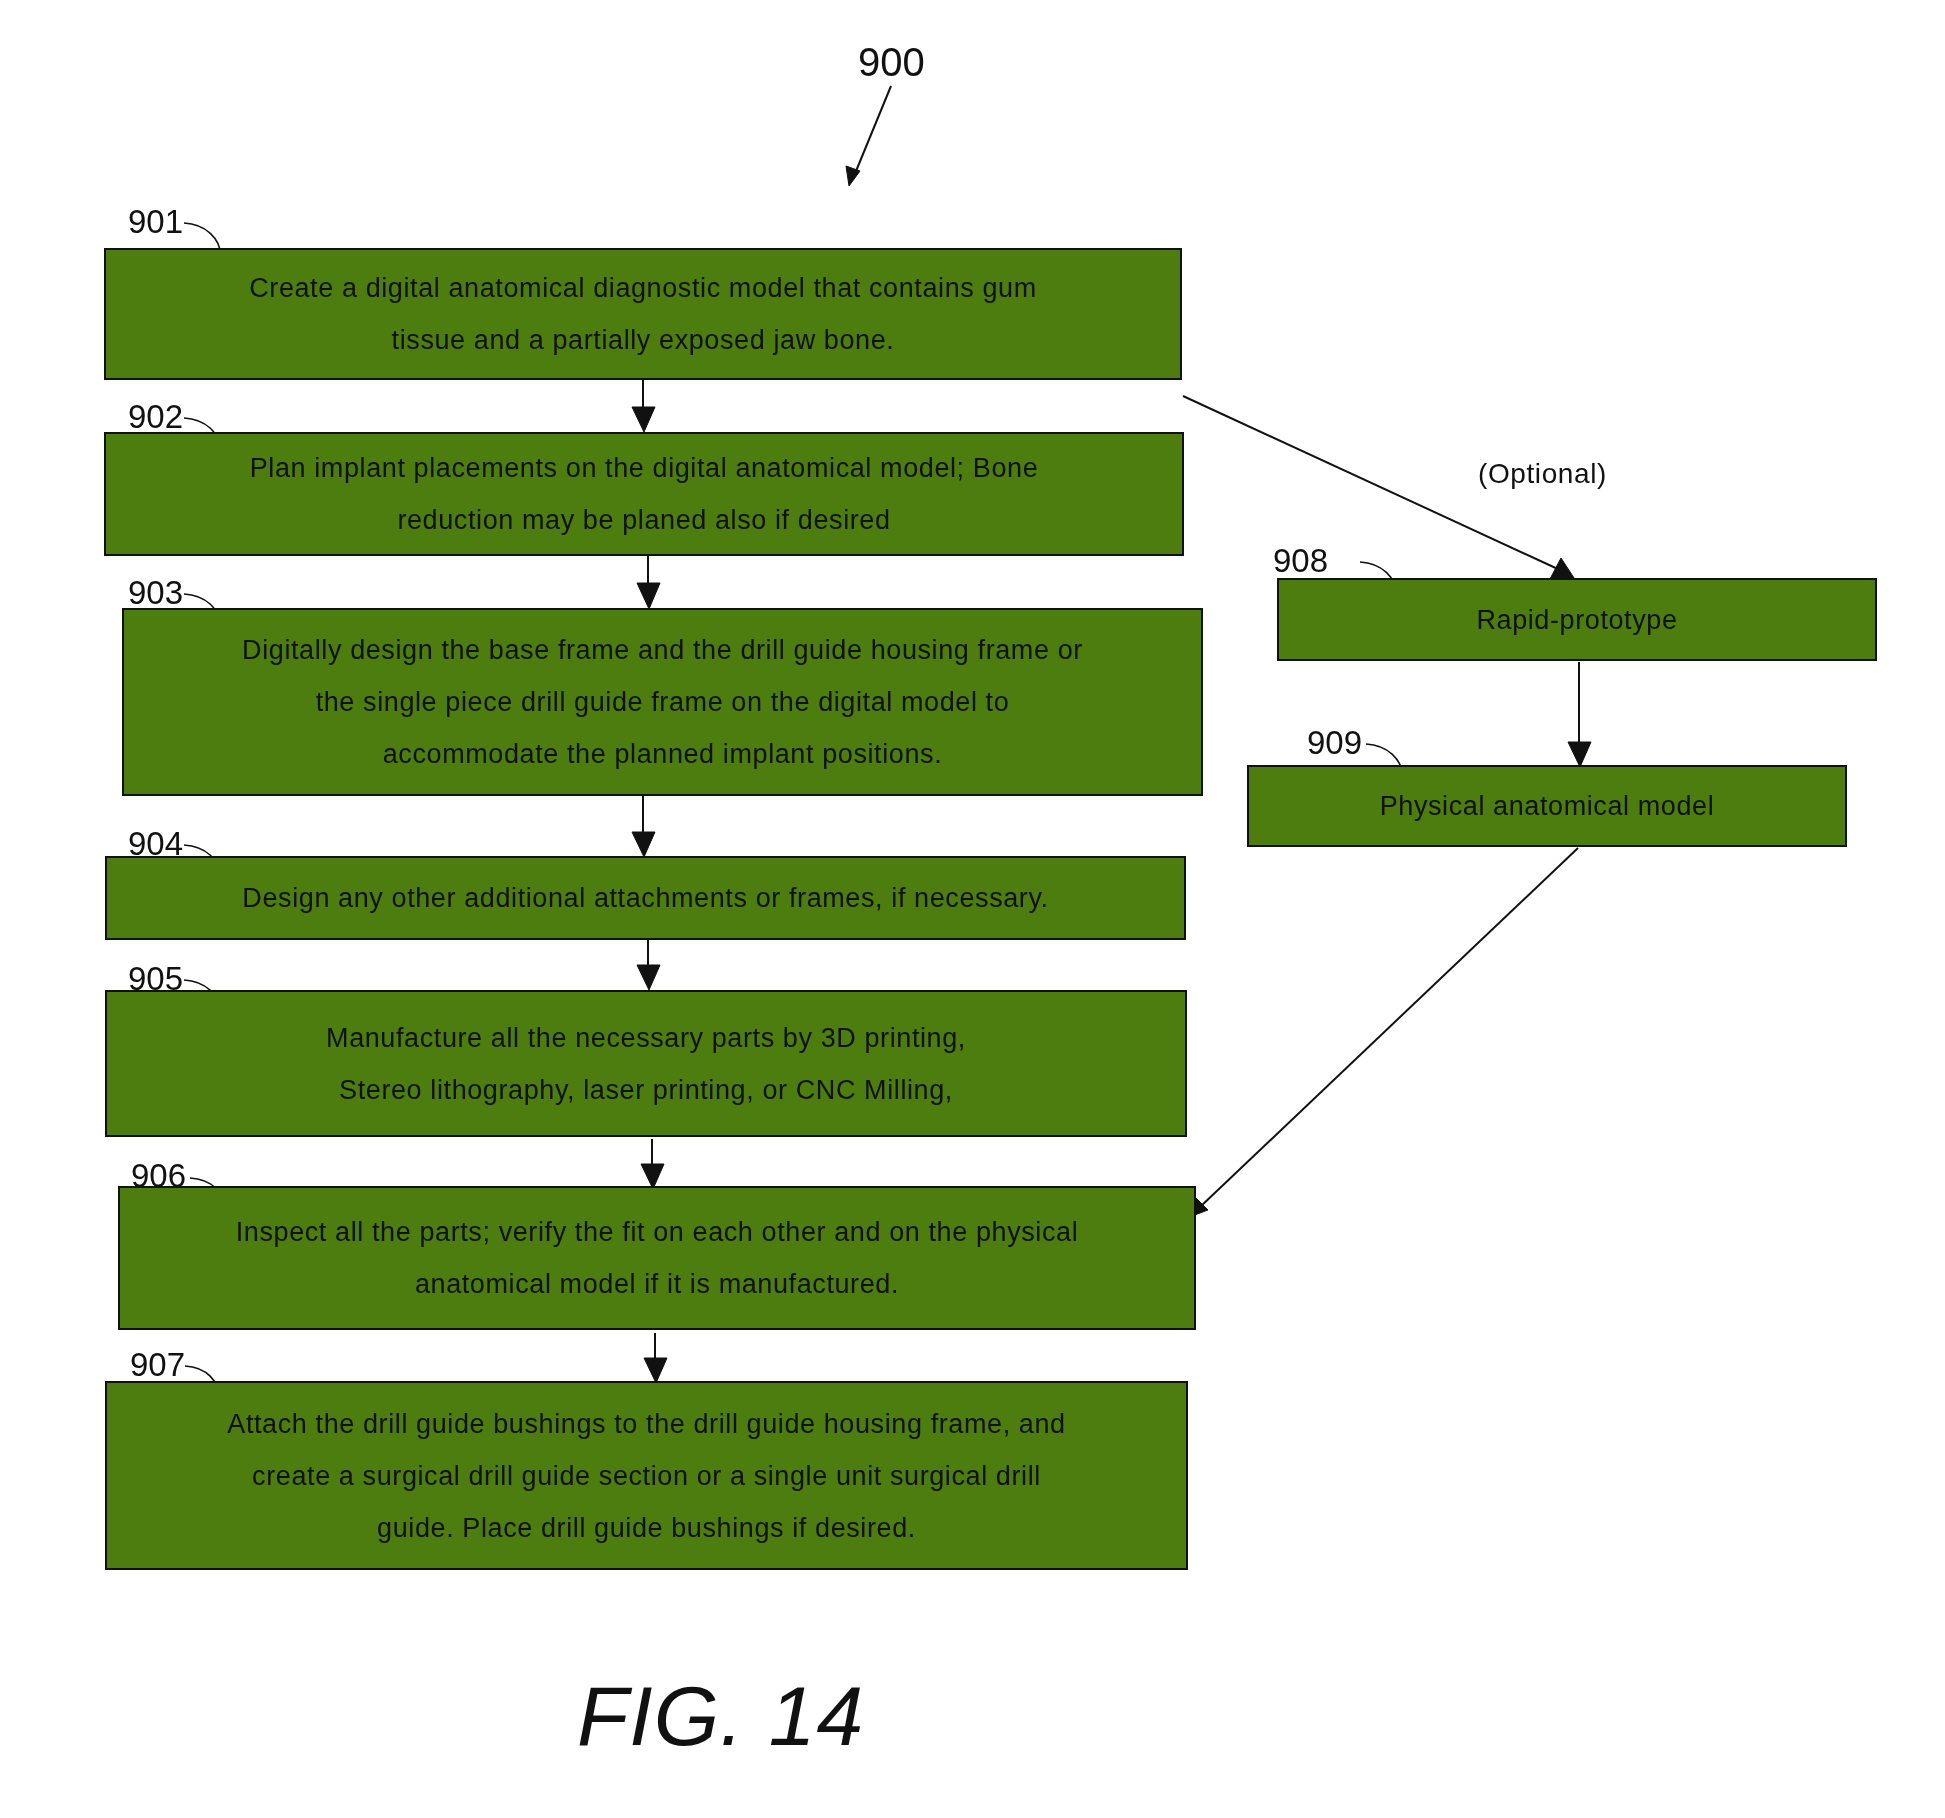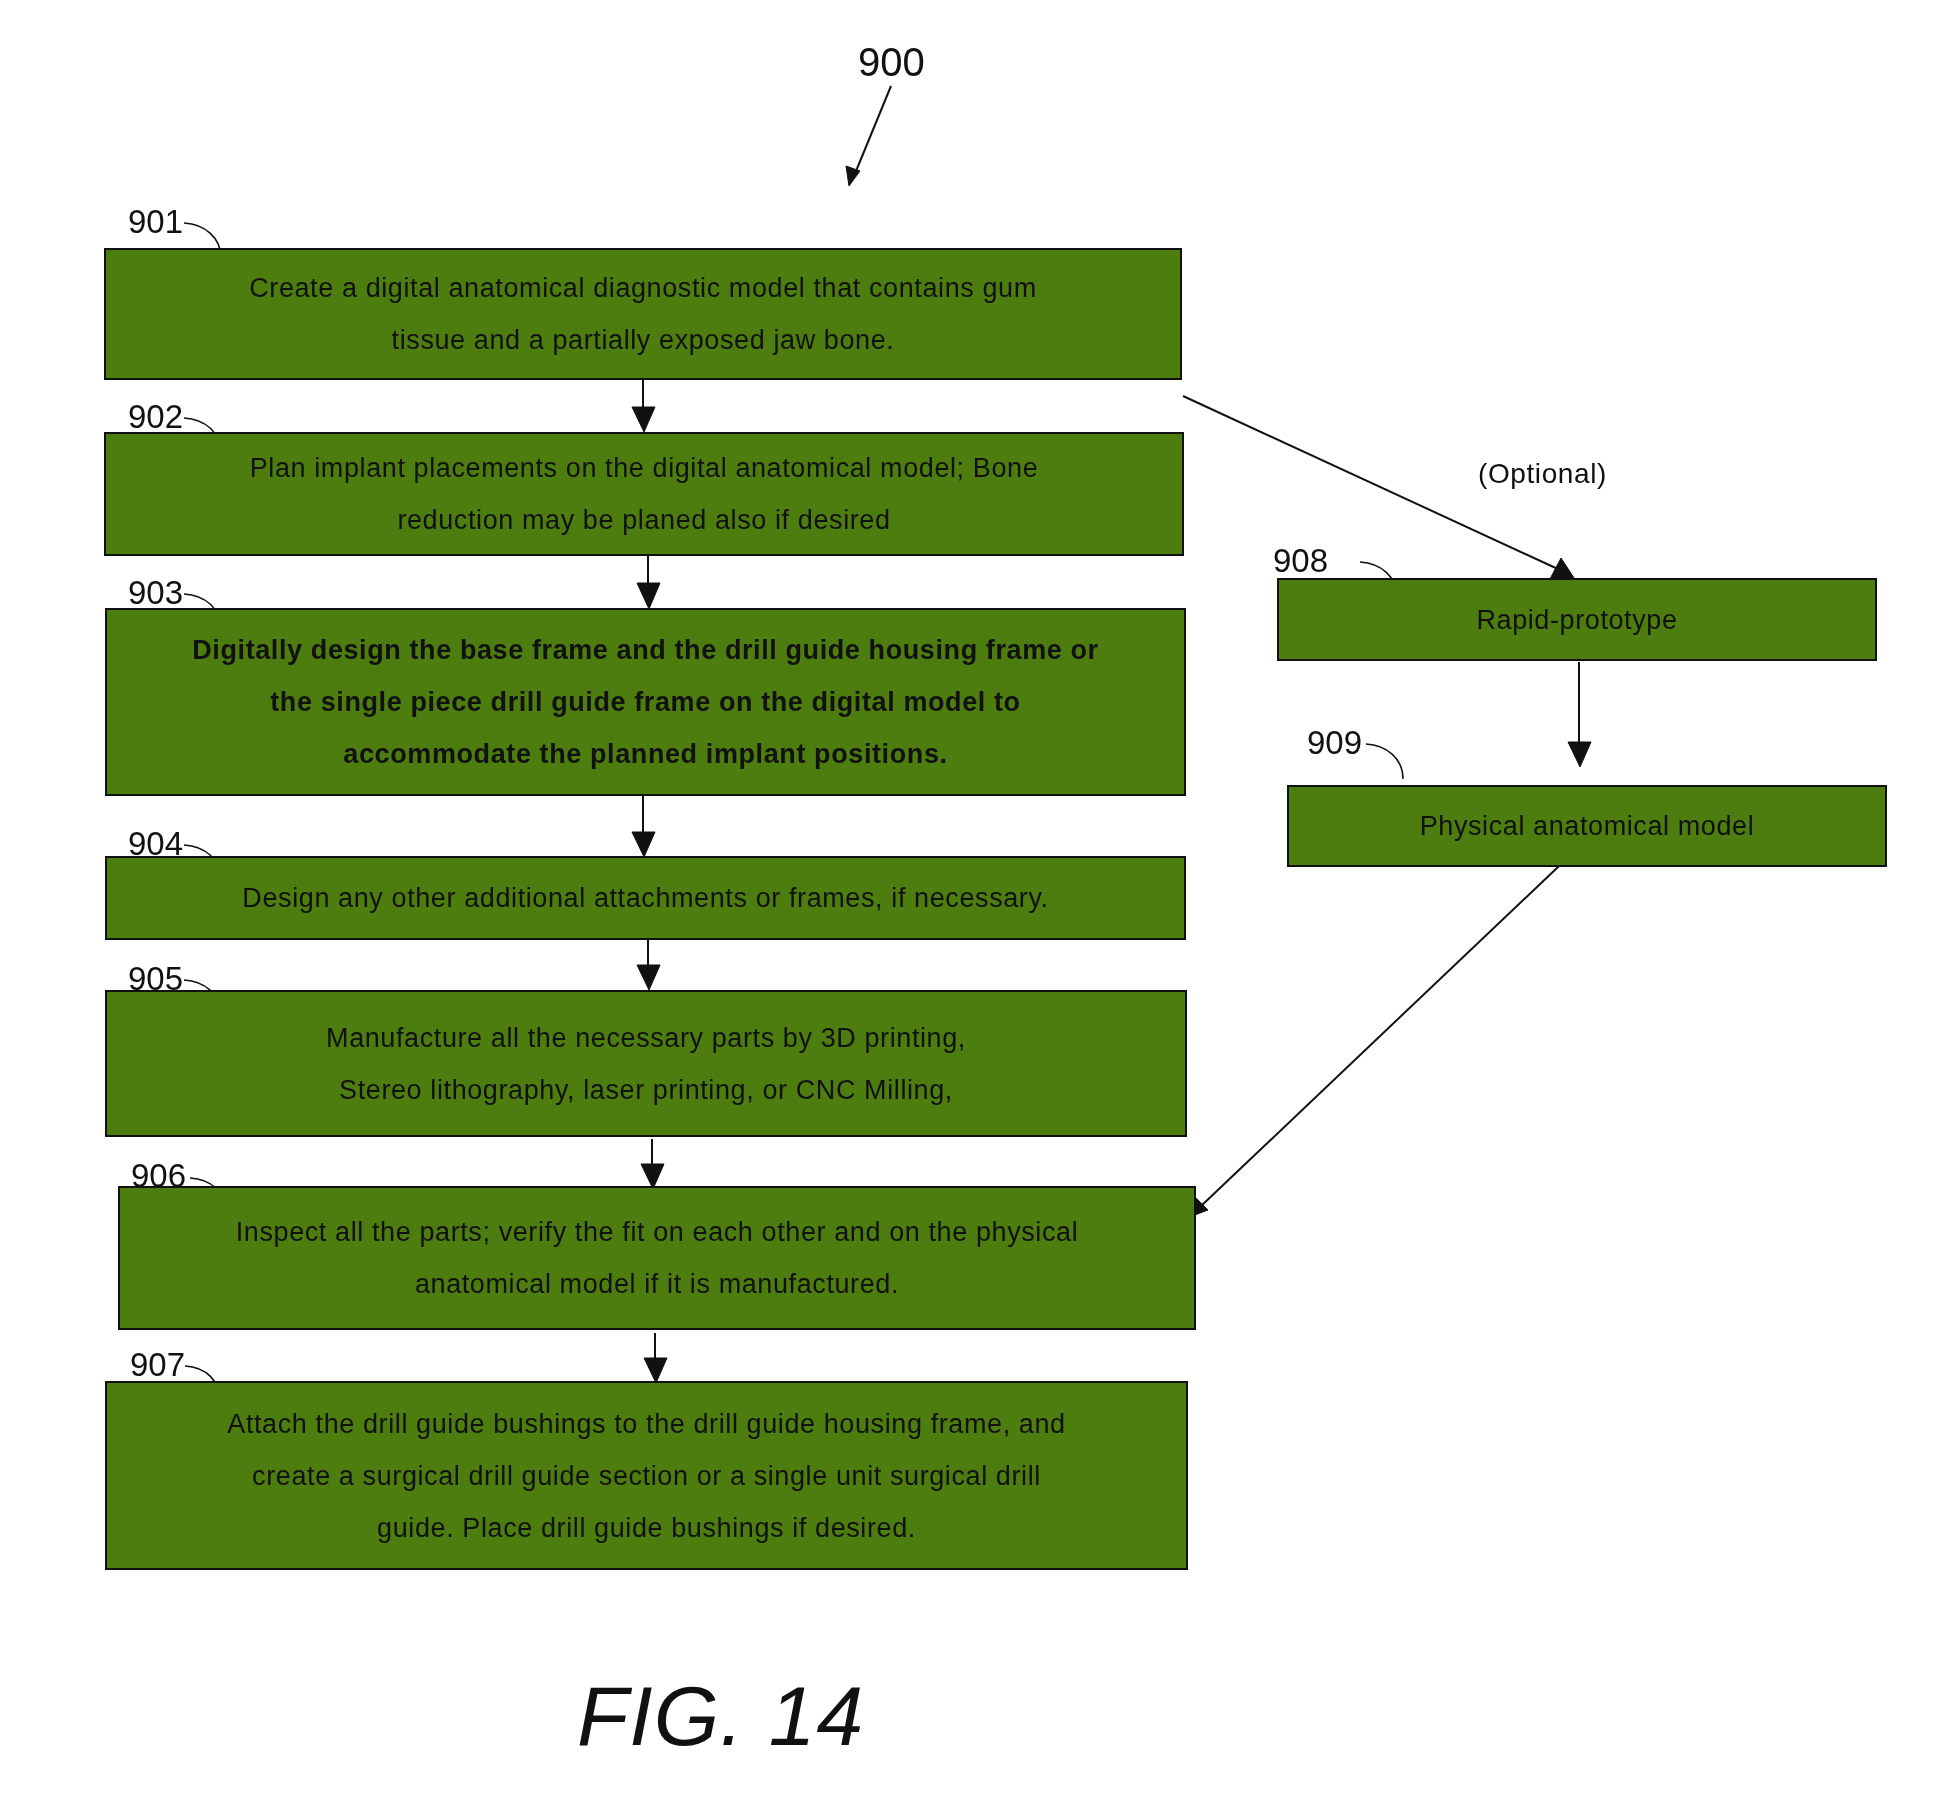--- a/index.html
+++ b/index.html
@@ -79,21 +79,21 @@
 <div class="ref" style="left:1307px;top:728px;">909</div>
 
 <div class="box" style="left:104px;top:248px;width:1078px;height:132px;">
   <div class="box-text">Create a digital anatomical diagnostic model that contains gum
 tissue and a partially exposed jaw bone.</div>
 </div>
 <div class="box" style="left:104px;top:432px;width:1080px;height:124px;">
   <div class="box-text">Plan implant placements on the digital anatomical model; Bone
 reduction may be planed also if desired</div>
 </div>
-<div class="box" style="left:105px;top:608px;width:1081px;height:188px;font-weight:bold;">
+<div class="box" style="left:122px;top:608px;width:1081px;height:188px;">
   <div class="box-text">Digitally design the base frame and the drill guide housing frame or
 the single piece drill guide frame on the digital model to
 accommodate the planned implant positions.</div>
 </div>
 <div class="box" style="left:105px;top:856px;width:1081px;height:84px;">
   <div class="box-text">Design any other additional attachments or frames, if necessary.</div>
 </div>
 <div class="box" style="left:105px;top:990px;width:1082px;height:147px;">
   <div class="box-text">Manufacture all the necessary parts by 3D printing,
 Stereo lithography, laser printing, or CNC Milling,</div>
@@ -103,15 +103,15 @@
 anatomical model if it is manufactured.</div>
 </div>
 <div class="box" style="left:105px;top:1381px;width:1083px;height:189px;">
   <div class="box-text">Attach the drill guide bushings to the drill guide housing frame, and
 create a surgical drill guide section or a single unit surgical drill
 guide.  Place drill guide bushings if desired.</div>
 </div>
 <div class="box" style="left:1277px;top:578px;width:600px;height:83px;">
   <div class="box-text">Rapid-prototype</div>
 </div>
-<div class="box" style="left:1287px;top:765px;width:600px;height:82px;margin-top:20px;">
+<div class="box" style="left:1247px;top:765px;width:600px;height:82px;">
   <div class="box-text">Physical anatomical model</div>
 </div>
 
 </body></html>

